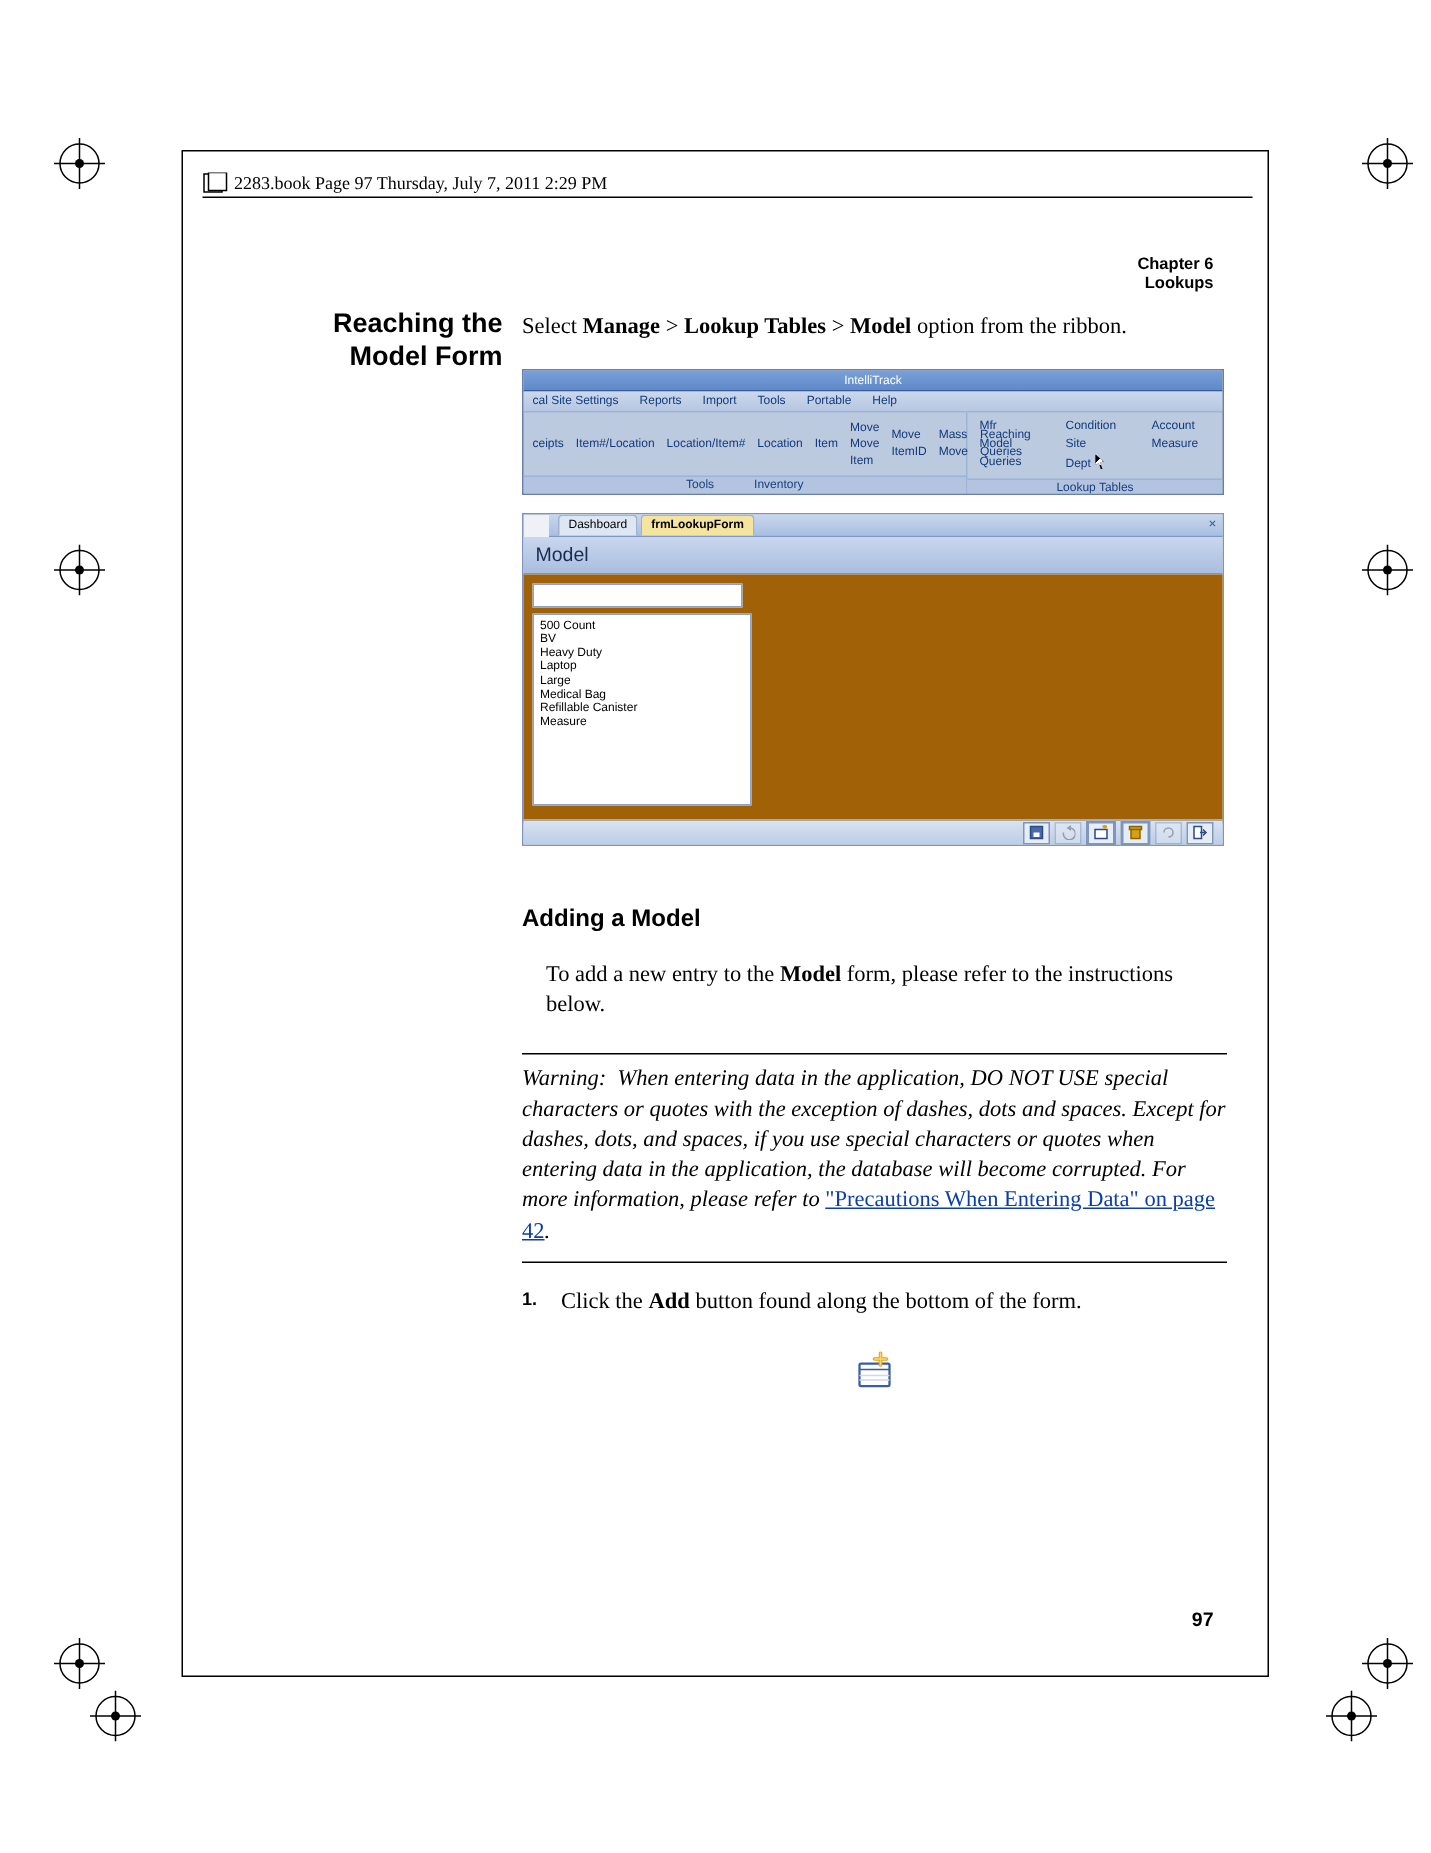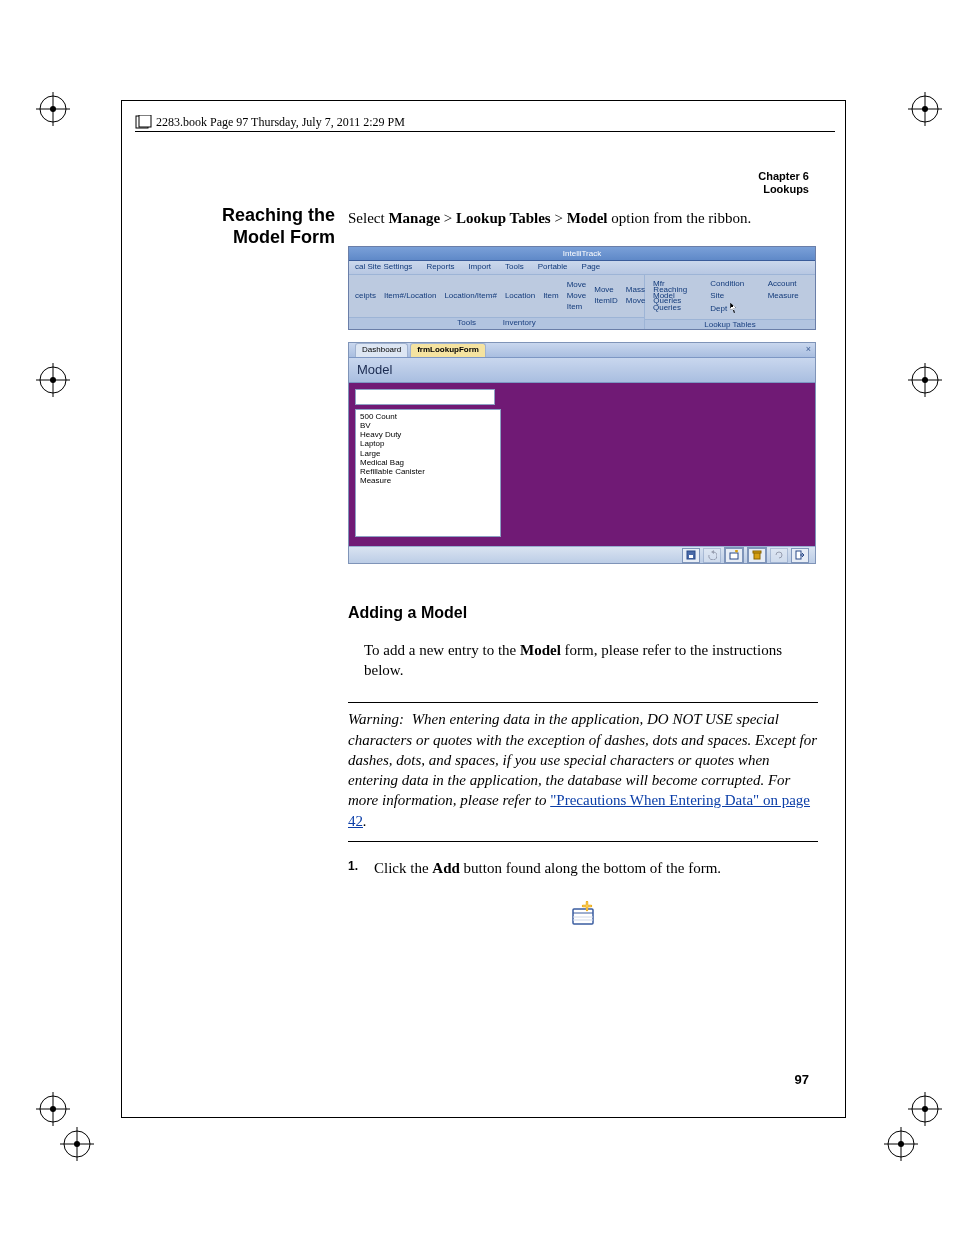--- a/index.html
+++ b/index.html
@@ -119,33 +119,34 @@
     border:1px solid #7f94b8;
     font-family: Tahoma, Arial, sans-serif;
     font-size:9px;
     background:#eef1f6;
     position:relative;
   }
   .form-tabs {
     height:14px; background:linear-gradient(#c9d7ee,#a9bee0);
     display:flex; align-items:flex-start; padding-left:6px; gap:2px;
     border-bottom:1px solid #7d97c4;
+    margin-left:17px;
   }
   .form-tabs .tab {
     padding:1px 6px; font-size:8px; border:1px solid #a0b2d0; border-bottom:none;
     background:#dde6f3; border-radius:3px 3px 0 0;
   }
   .form-tabs .tab.active { background:#f5e3a0; font-weight:bold; }
   .form-tabs .x { margin-left:auto; margin-right:4px; color:#3b5c93; font-size:9px; }
   .form-title {
     background:linear-gradient(#c9d7ee,#a9bee0);
     color:#1a2a50; font-size:13px; padding:3px 8px;
     border-bottom:1px solid #7d97c4;
   }
-  .form-body { background:#701a75; height:calc(100% - 14px - 24px - 16px); position:relative; }
+  .form-body { background:#a16207; height:calc(100% - 14px - 24px - 16px); position:relative; }
   .form-body input {
     position:absolute; left:6px; top:6px; width:134px; height:12px;
     border:1px solid #8ea2c4; font-size:8px;
   }
   .form-body .list {
     position:absolute; left:6px; top:26px; width:136px; height:122px;
     border:1px solid #8ea2c4; padding:2px 4px; line-height:1.15; font-size:8px;
     overflow:hidden; background:#fff;
   }
   .form-footer {
@@ -279,21 +280,21 @@
   </p>
 
   <div class="ribbon-shot">
     <div class="ribbon-title">IntelliTrack</div>
     <div class="ribbon-tabs">
       <span>cal Site Settings</span>
       <span>Reports</span>
       <span>Import</span>
       <span>Tools</span>
       <span>Portable</span>
-      <span>Page</span>
+      <span>Help</span>
     </div>
     <div class="ribbon-body">
       <div class="left">
         <div class="row">
           <span>ceipts</span>
           <span>Item#/Location</span>
           <span>Location/Item#</span>
           <span>Location</span>
           <span>Item</span>
           <span>Move Move Item</span>

